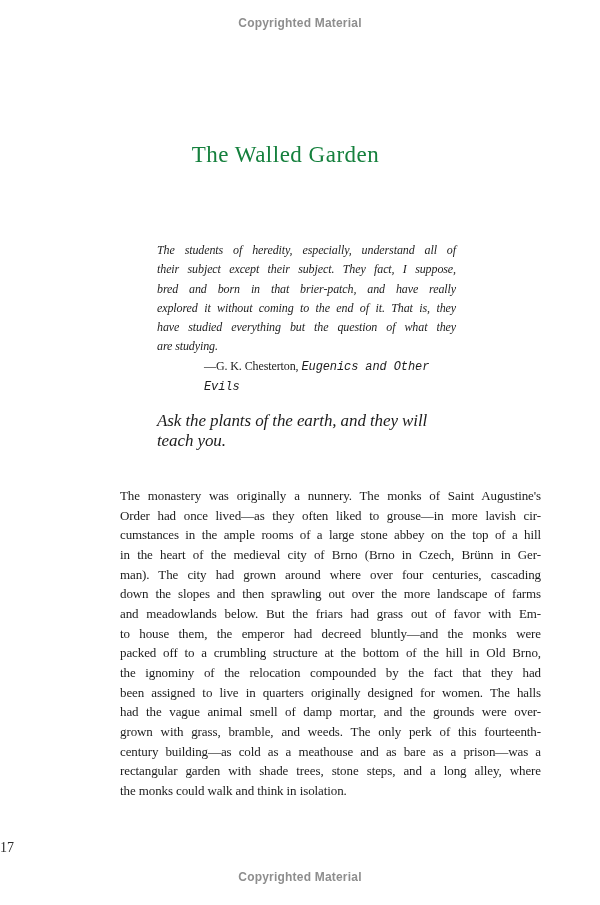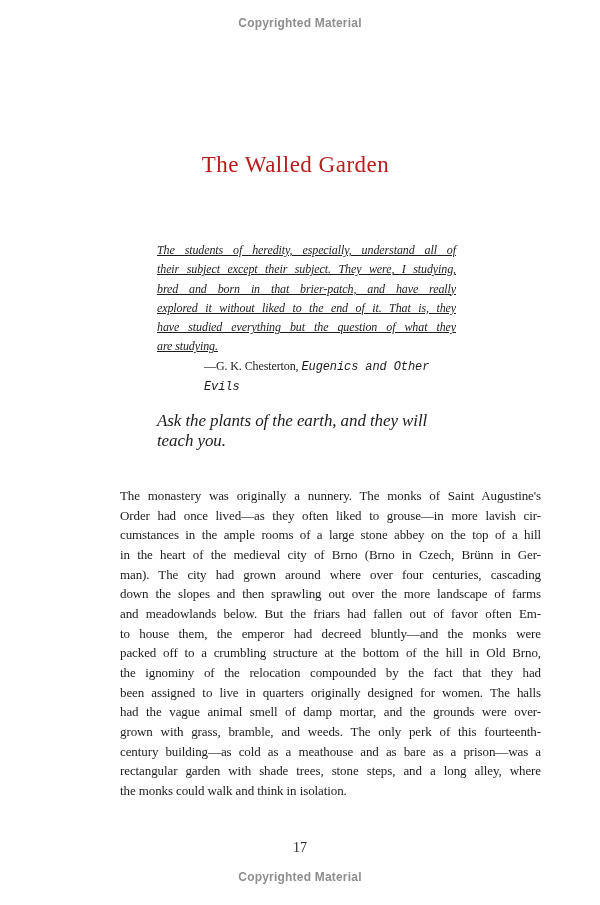--- a/index.html
+++ b/index.html
@@ -23,41 +23,40 @@
     letter-spacing: 0.2px;
     color: #8e8e8e;
   }
   .copyright-banner.top { top: 16px; }
   .copyright-banner.bottom { top: 870px; }
   .chapter-title {
     position: absolute;
     top: 136px;
     left: 0;
     width: 559px;
-    margin: 16px;
+    margin: 6px;
     text-align: center;
     font-weight: normal;
     font-size: 23px;
     letter-spacing: 0.5px;
-    color: #b91c1c;
+    color: #15803d;
   }
   .epigraph-1 {
     position: absolute;
     top: 241px;
     left: 157px;
     width: 299px;
     font-size: 12px;
     line-height: 19.3px;
     letter-spacing: -0.1px;
   }
   .epigraph-lines > div {
     font-style: italic;
     text-align: justify;
     text-align-last: justify;
-    text-decoration: underline;
   }
   .epigraph-lines > div:last-child { text-align-last: left; }
   .epigraph-attribution {
     padding-left: 47px;
     font-style: normal;
   }
   .epigraph-attribution .work { font-style: italic; font-family: Liberation Mono, monospace; }
   .epigraph-2 {
     position: absolute;
     top: 411px;
@@ -82,60 +81,60 @@
   .body-text > div {
     text-align: justify;
     text-align-last: justify;
   }
   .body-text > div:last-child { text-align-last: left; }
   .page-number {
     position: absolute;
     top: 840px;
     left: 0;
     width: 600px;
-    text-align: center;
+    text-align: left;
     font-size: 14px;
     color: #2a2a2a;
   }
 </style>
 </head>
 <body>
 
 <div class="page">
 
   <div class="copyright-banner top">Copyrighted Material</div>
 
   <h1 class="chapter-title">The Walled Garden</h1>
 
   <div class="epigraph-1">
     <div class="epigraph-lines">
         <div>The students of heredity, especially, understand all of</div>
-        <div>their subject except their subject. They were, I studying,</div>
+        <div>their subject except their subject. They fact, I suppose,</div>
         <div>bred and born in that brier-patch, and have really</div>
-        <div>explored it without liked to the end of it. That is, they</div>
+        <div>explored it without coming to the end of it. That is, they</div>
         <div>have studied everything but the question of what they</div>
         <div>are studying.</div>
       </div>
     <div class="epigraph-attribution">
       <span>—G. K. Chesterton, </span><span class="work">Eugenics and Other Evils</span>
     </div>
   </div>
 
   <div class="epigraph-2">
     <div class="quote-line">Ask the plants of the earth, and they will teach you.</div>
   </div>
 
   <div class="body-text">
       <div>The monastery was originally a nunnery. The monks of Saint Augustine's</div>
       <div>Order had once lived—as they often liked to grouse—in more lavish cir-</div>
       <div>cumstances in the ample rooms of a large stone abbey on the top of a hill</div>
       <div>in the heart of the medieval city of Brno (Brno in Czech, Brünn in Ger-</div>
       <div>man). The city had grown around where over four centuries, cascading</div>
       <div>down the slopes and then sprawling out over the more landscape of farms</div>
-      <div>and meadowlands below. But the friars had fallen out of favor often Em-</div>
+      <div>and meadowlands below. But the friars had grass out of favor with Em-</div>
       <div>to house them, the emperor had decreed bluntly—and the monks were</div>
       <div>packed off to a crumbling structure at the bottom of the hill in Old Brno,</div>
       <div>the ignominy of the relocation compounded by the fact that they had</div>
       <div>been assigned to live in quarters originally designed for women. The halls</div>
       <div>had the vague animal smell of damp mortar, and the grounds were over-</div>
       <div>grown with grass, bramble, and weeds. The only perk of this fourteenth-</div>
       <div>century building—as cold as a meathouse and as bare as a prison—was a</div>
       <div>rectangular garden with shade trees, stone steps, and a long alley, where</div>
       <div>the monks could walk and think in isolation.</div>
     </div>

